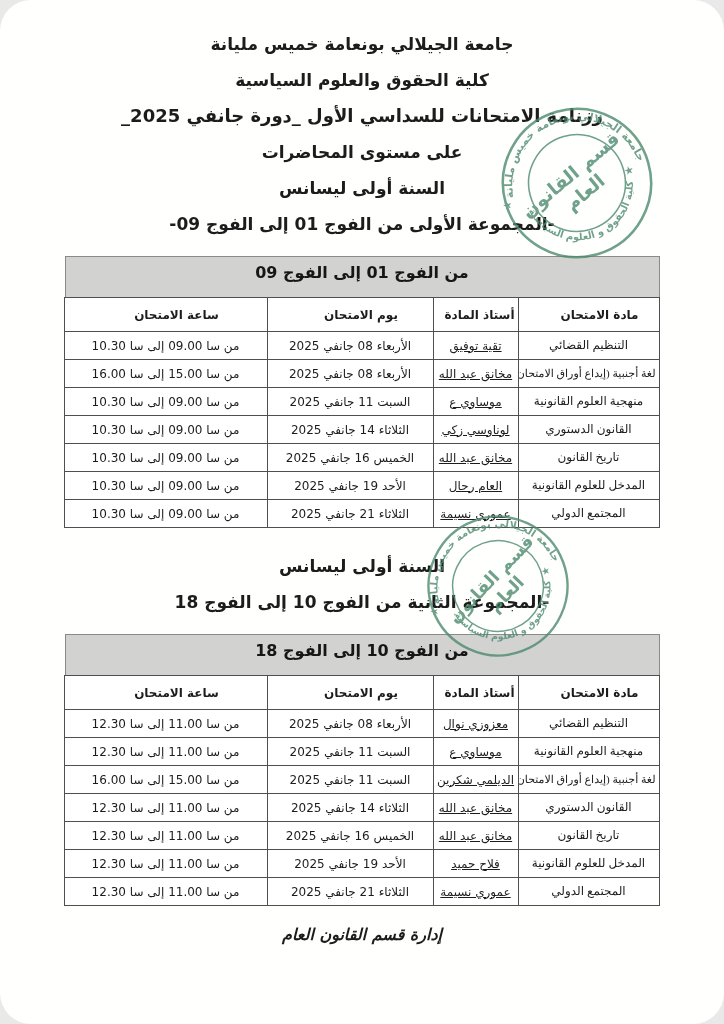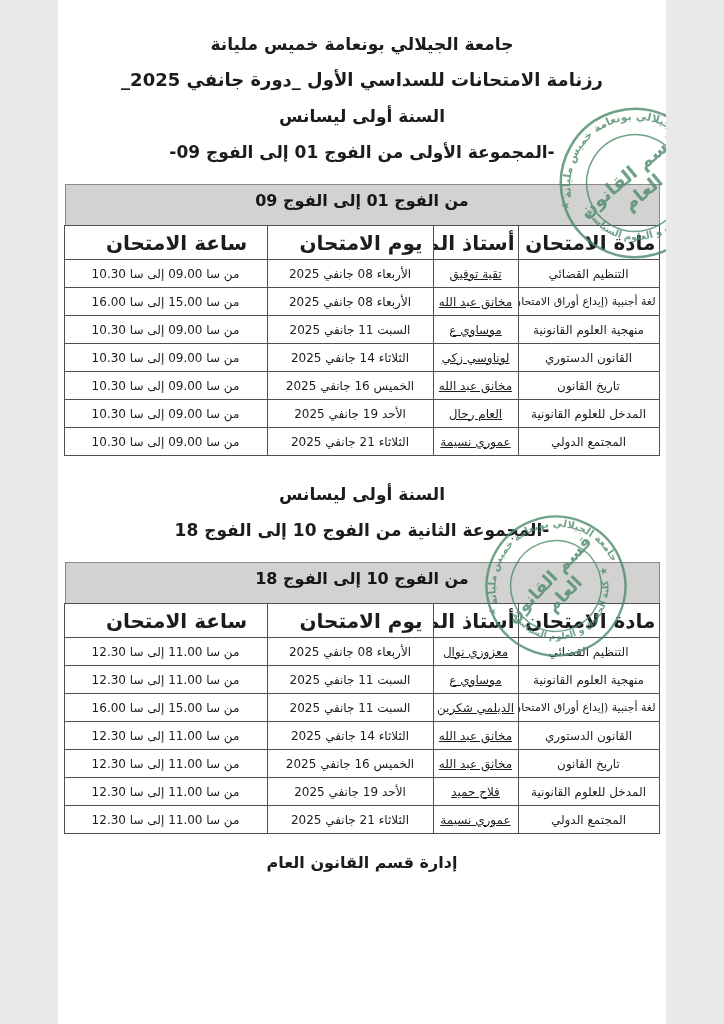--- a/index.html
+++ b/index.html
@@ -1,24 +1,25 @@
 <!DOCTYPE html>
 <html lang="ar" dir="rtl"><head>
 <meta charset="utf-8">
 <style>
   html,body{margin:0;padding:0;background:#e9e9e9;}
   .page{
     position:relative;
-    width:608px;height:1024px;
+    width:724px;height:1024px;
     margin:0 auto;
     background:#fffffe;
     direction:rtl;
     font-family:"DejaVu Sans",sans-serif;
     color:#1c1c1c;
     overflow:hidden;
+    border-radius:31px;
   }
   
   .doc-header{padding-top:26px;text-align:center;}
   .hline{height:36px;line-height:36px;font-size:17px;font-weight:bold;}
   .hline.big{font-size:18px;}
   
   .table-block{width:595px;margin:14px auto 8px auto;}
   .tbl-banner{
     height:40px;
     background:#d2d2d0;
@@ -32,47 +33,49 @@
     width:595px;border-collapse:collapse;table-layout:fixed;
     border:1.5px solid #4a4a4a;
     background:#fff;
   }
   table.exam th, table.exam td{
     border:1px solid #4f4f4f;
     text-align:center;vertical-align:middle;
     padding:0 3px;
     overflow:hidden;white-space:nowrap;
   }
-  table.exam th{height:33px;font-size:20px;font-weight:bold;padding-left:25px;}
+  table.exam th{height:33px;font-size:12px;font-weight:bold;padding-left:25px;}
   table.exam td{height:27px;font-size:12px;}
   col.c-subject{width:141px;}
   col.c-prof{width:85px;}
   col.c-day{width:166px;}
   col.c-time{width:203px;}
-  td.subject{font-size:13px;}
+  td.subject{font-size:13px;font-family:Liberation Serif, serif;}
   td.subject.tight{font-size:11px;}
   td.prof{font-size:12.5px;text-decoration:underline;}
   td.time{font-size:14px;}
   
   .mid-section{margin-top:20px;text-align:center;}
-  .doc-footer{margin-top:14px;text-align:center;font-size:16px;font-weight:bold;height:30px;line-height:30px;}
+  .doc-footer{margin-top:14px;text-align:center;font-size:16px;font-weight:bold;height:30px;line-height:30px;font-style:italic;}
   
   .stamp{position:absolute;pointer-events:none;opacity:.8;}
   .stamp svg{display:block;}
   .stamp-1{left:498px;top:104px;transform:rotate(-16deg);}
   .stamp-2{left:424px;top:512px;transform:rotate(-20deg);}
 </style>
 </head>
 <body>
 
 <div class="page">
 
   <div class="doc-header">
     <div class="hline">جامعة الجيلالي بونعامة خميس مليانة</div>
+    <div class="hline">كلية الحقوق والعلوم السياسية</div>
     <div class="hline big">رزنامة الامتحانات للسداسي الأول _دورة جانفي 2025_</div>
+    <div class="hline">على مستوى المحاضرات</div>
     <div class="hline">السنة أولى ليسانس</div>
     <div class="hline">-المجموعة الأولى من الفوج 01 إلى الفوج 09-</div>
   </div>
 
   <div class="table-block">
     <div class="tbl-banner">من الفوج 01 إلى الفوج 09</div>
     <table class="exam">
       <colgroup>
           <col class="c-subject">
           <col class="c-prof">

